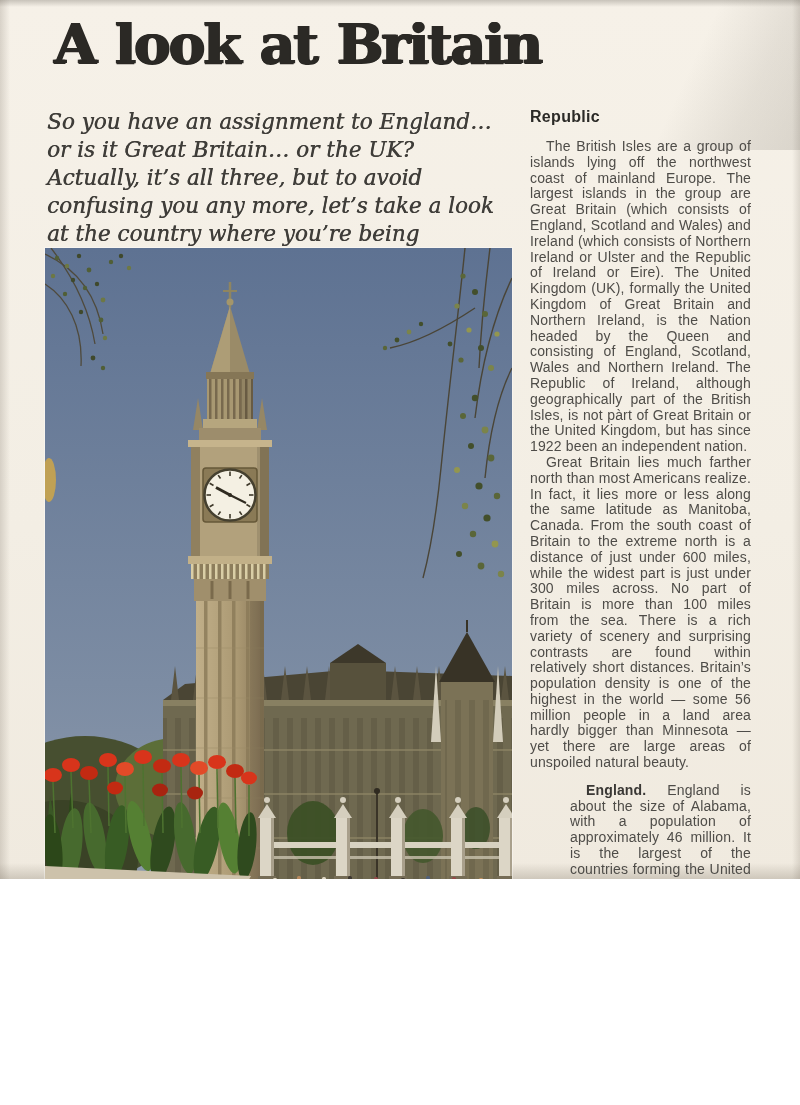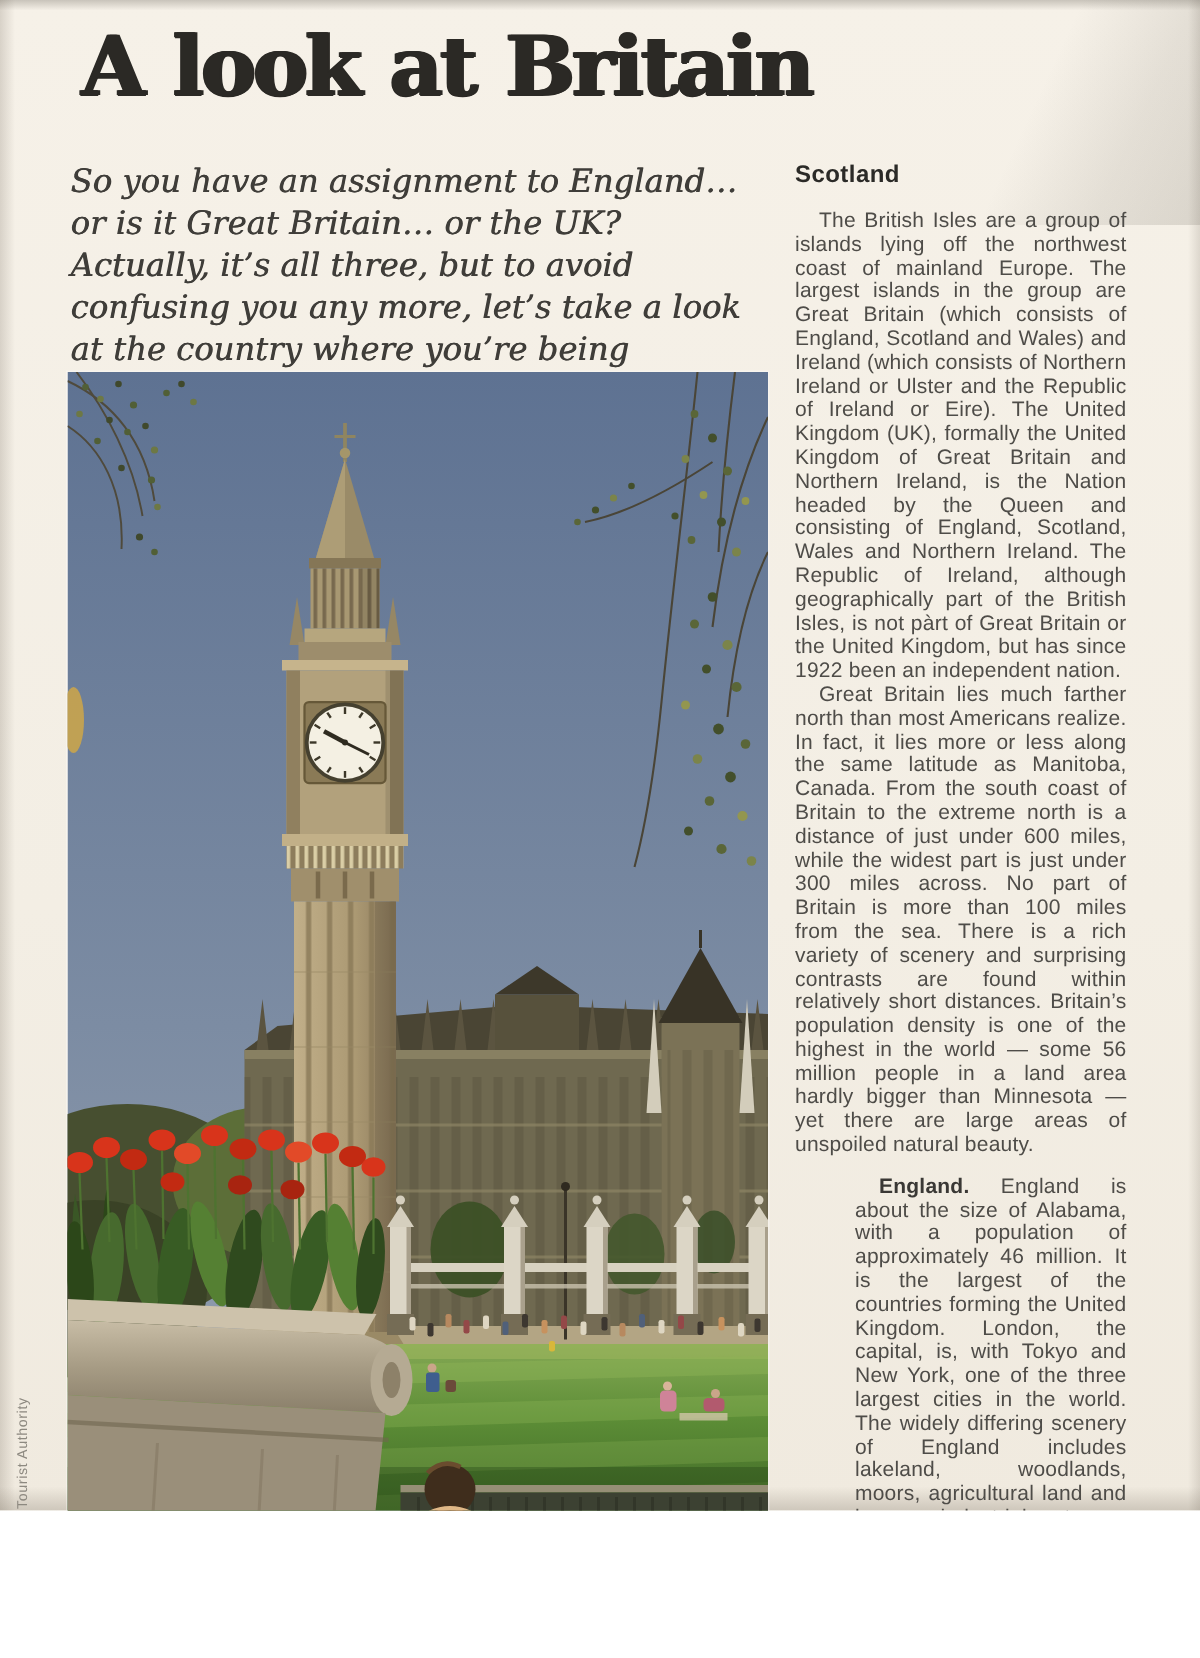--- a/index.html
+++ b/index.html
@@ -1,17 +1,17 @@
 <!DOCTYPE html>
 <html><head>
 <meta charset="utf-8">
 <style>
   html,body{margin:0;padding:0;}
   body{width:800px;height:1105px;font-family:"Liberation Sans",sans-serif;}
-  .page{position:relative;width:800px;height:1007px;overflow:hidden;
+  .page{position:relative;width:800px;height:879px;overflow:hidden;
         background:linear-gradient(180deg,#f6f1e8 0%,#f3eee4 60%,#f0eadf 100%);}
   
   .edge-top{position:absolute;left:0;top:0;width:100%;height:7px;
     background:linear-gradient(180deg,rgba(95,90,80,.30),rgba(95,90,80,0));}
   .edge-left{position:absolute;left:0;top:0;width:10px;height:100%;
     background:linear-gradient(90deg,rgba(110,100,88,.22),rgba(110,100,88,0));}
   .edge-right{position:absolute;right:0;top:0;width:8px;height:100%;
     background:linear-gradient(270deg,rgba(110,100,88,.18),rgba(110,100,88,0));}
   .edge-bottom{position:absolute;left:0;bottom:0;width:100%;height:16px;
     background:linear-gradient(0deg,rgba(105,95,80,.25),rgba(105,95,80,0));}
@@ -426,21 +426,21 @@
           <circle cx="376" cy="76" r="2.2" fill="#434f2b"></circle>
       </g>
     </svg>
   </figure>
 
   <figcaption class="caption">Big Ben, London</figcaption>
   <div class="credit">British Tourist Authority</div>
   <div class="page-number">2</div>
 
   <div class="article">
-    <h2>Scotland</h2>
+    <h2>Republic</h2>
     <div>
         <p class="body-para">The British Isles are a group of islands lying off the northwest coast of mainland Europe. The largest islands in the group are Great Britain (which consists of England, Scotland and Wales) and Ireland (which consists of Northern Ireland or Ulster and the Republic of Ireland or Eire). The United Kingdom (UK), formally the United Kingdom of Great Britain and Northern Ireland, is the Nation headed by the Queen and consisting of England, Scotland, Wales and Northern Ireland. The Republic of Ireland, although geographically part of the British Isles, is not pàrt of Great Britain or the United Kingdom, but has since 1922 been an independent nation.</p>
         <p class="body-para">Great Britain lies much farther north than most Americans realize. In fact, it lies more or less along the same latitude as Manitoba, Canada. From the south coast of Britain to the extreme north is a distance of just under 600 miles, while the widest part is just under 300 miles across. No part of Britain is more than 100 miles from the sea. There is a rich variety of scenery and surprising contrasts are found within relatively short distances. Britain’s population density is one of the highest in the world — some 56 million people in a land area hardly bigger than Minnesota — yet there are large areas of unspoiled natural beauty.</p>
         <p class="body-para gap-before"><b>England.</b> England is about the size of Alabama, with a population of approximately 46 million. It is the largest of the countries forming the United Kingdom. London, the capital, is, with Tokyo and New York, one of the three largest cities in the world. The widely differing scenery of England includes lakeland, woodlands, moors, agricultural land and large industrial towns, mainly in the North and Midlands.</p>
       </div>
     <div class="continued">Continued on page 8</div>
   </div>
 </div>
 
 </body></html>

